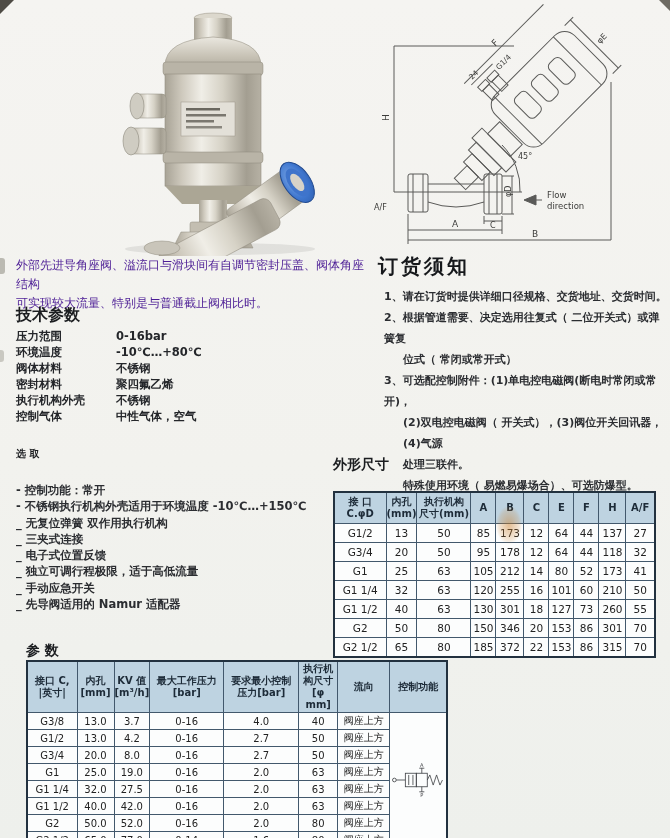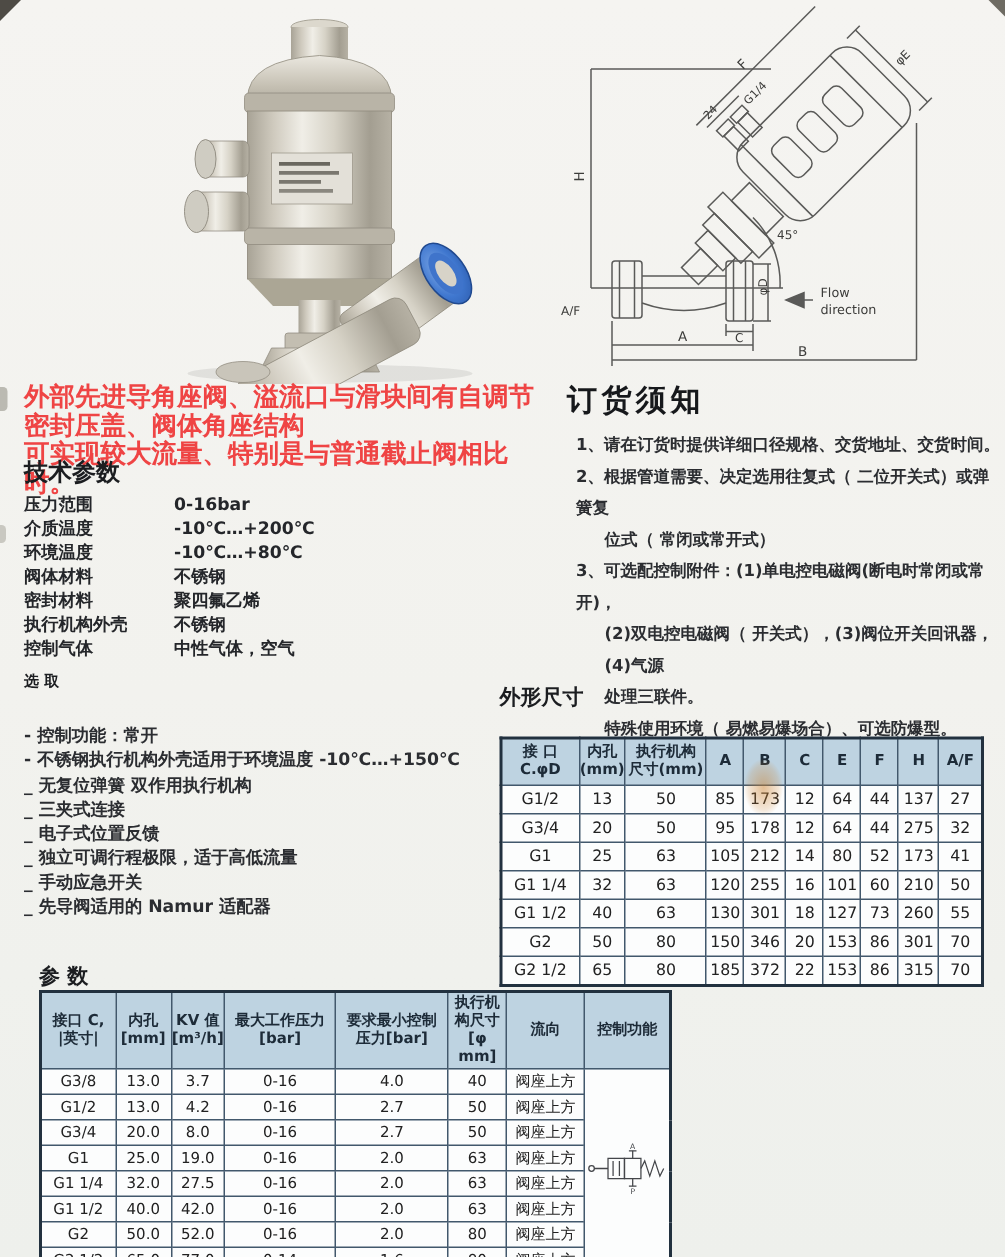--- a/index.html
+++ b/index.html
@@ -8,21 +8,21 @@
        font-family:"DejaVu Sans","Liberation Sans",sans-serif;color:#24262a;}
   .abs{position:absolute;}
   
   .c-tl{left:0;top:0;width:0;height:0;border-left:14px solid #4e4b45;border-bottom:14px solid transparent;}
   .c-tr{right:0;top:0;width:0;height:0;border-right:11px solid #6e6b63;border-bottom:11px solid transparent;}
   .smudge1{left:0;top:258px;width:5px;height:16px;background:#8d8a80;opacity:.55;border-radius:0 3px 3px 0;}
   .smudge2{left:0;top:350px;width:4px;height:12px;background:#97948a;opacity:.45;border-radius:0 3px 3px 0;}
   .stain{left:496px;top:506px;width:26px;height:38px;border-radius:50%;
          background:radial-gradient(ellipse at center,rgba(204,128,44,.50) 0%,rgba(204,128,44,.18) 55%,transparent 72%);}
   
-  .intro{left:16px;top:256px;width:354px;font-size:17px;line-height:19px;font-weight:700;color:#ef4444;}
+  .intro{left:16px;top:256px;width:354px;font-size:12px;line-height:19px;font-weight:400;color:#4c1d95;}
   
   .h-sans{font-weight:bold;color:#1b1d20;}
   .tech-h{left:16px;top:305px;font-size:16px;}
   .sel-h{left:16px;top:447px;font-size:10px;}
   .dims-h{left:333px;top:456px;font-size:14px;}
   .par-h{left:26px;top:642px;font-size:14px;}
   .ord-h{left:378px;top:253px;font-size:20px;font-weight:bold;font-family:"DejaVu Serif","Liberation Serif",serif;letter-spacing:3px;color:#16181b;}
   
   .tech-list{left:16px;top:328px;width:300px;font-size:11.5px;font-weight:600;}
   .tech-row{display:flex;height:16px;line-height:16px;}
@@ -193,24 +193,20 @@
   <div>可实现较大流量、特别是与普通截止阀相比时。</div>
 </div>
 
 <div class="abs h-sans tech-h">技术参数</div>
 <div class="abs tech-list" id="tech-rows">
     <div class="tech-row">
       <span class="tl">压力范围</span>
       <span class="tv">0-16bar</span>
     </div>
     <div class="tech-row">
-      <span class="tl">介质温度</span>
-      <span class="tv">-10℃…+200℃</span>
-    </div>
-    <div class="tech-row">
       <span class="tl">环境温度</span>
       <span class="tv">-10℃…+80℃</span>
     </div>
     <div class="tech-row">
       <span class="tl">阀体材料</span>
       <span class="tv">不锈钢</span>
     </div>
     <div class="tech-row">
       <span class="tl">密封材料</span>
       <span class="tv">聚四氟乙烯</span>
@@ -294,21 +290,21 @@
       </tr>
       <tr>
         <td>G3/4</td>
         <td>20</td>
         <td>50</td>
         <td>95</td>
         <td>178</td>
         <td>12</td>
         <td>64</td>
         <td>44</td>
-        <td>275</td>
+        <td>118</td>
         <td>32</td>
       </tr>
       <tr>
         <td>G1</td>
         <td>25</td>
         <td>63</td>
         <td>105</td>
         <td>212</td>
         <td>14</td>
         <td>80</td>

